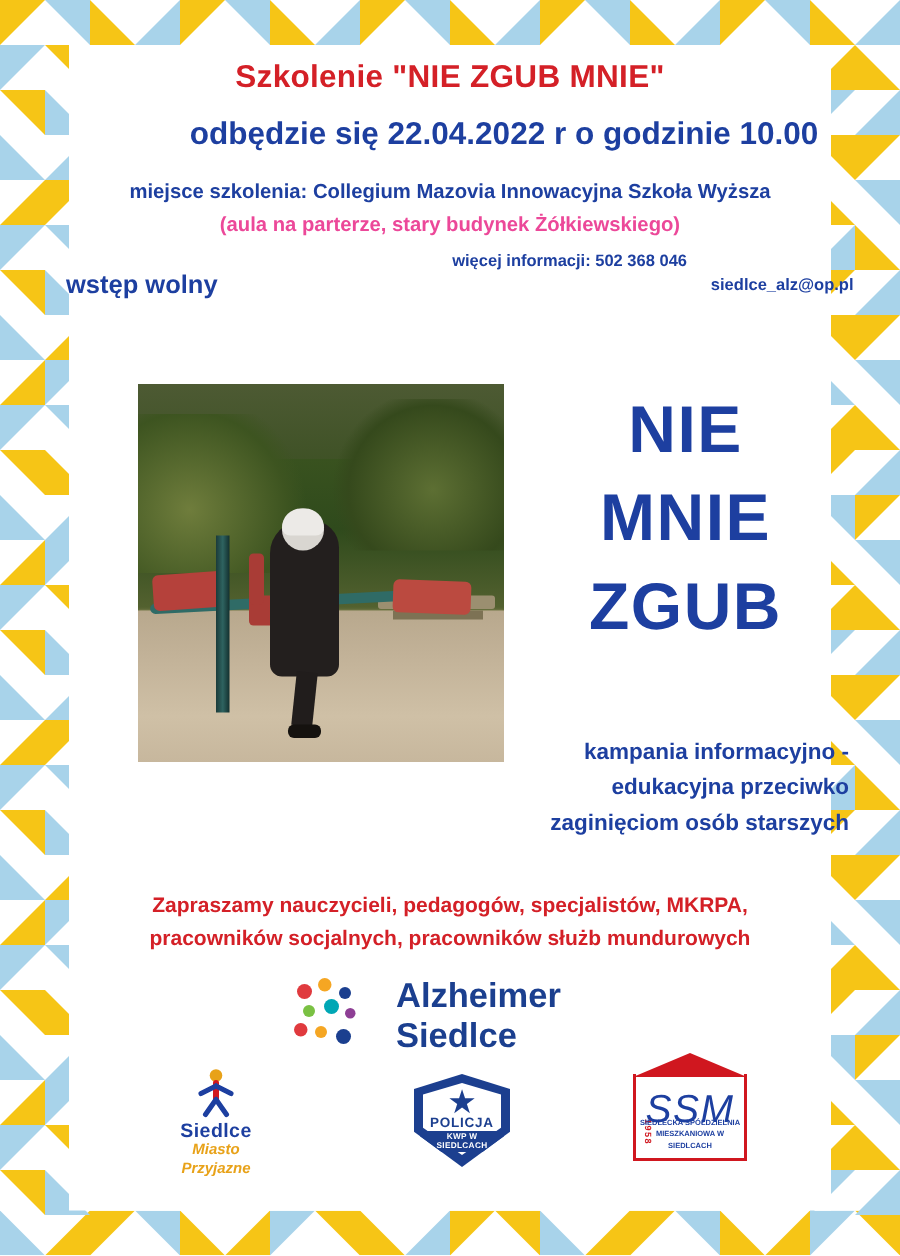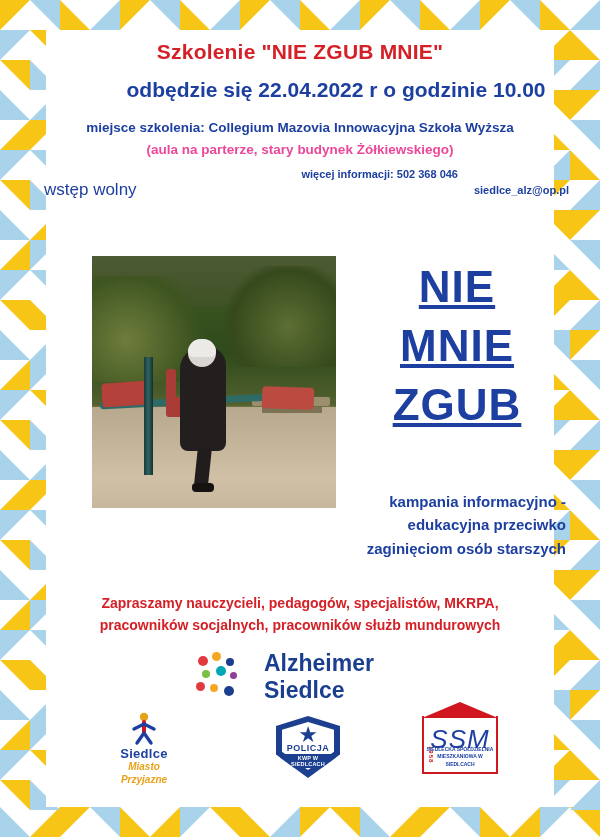--- a/index.html
+++ b/index.html
@@ -105,21 +105,21 @@
     color: #1d3fa0;
     font-size: 11px;
     font-weight: bold;
   }
   .free {
     position: absolute;
     top: 180px;
     left: 44px;
     color: #1d3fa0;
     font-size: 17px;
-    font-weight: normal;
+    font-weight: bold;
   }
 
   
   .photo {
     position: absolute;
     left: 92px;
     top: 256px;
     width: 244px;
     height: 252px;
     overflow: hidden;
@@ -224,21 +224,20 @@
     position: absolute;
     left: 352px;
     top: 258px;
     width: 210px;
     text-align: center;
     color: #1d3fa0;
     font-weight: bold;
     font-size: 44px;
     line-height: 1.34;
     letter-spacing: 1px;
-    text-decoration: underline;
   }
   .campaign {
     position: absolute;
     left: 330px;
     top: 490px;
     width: 236px;
     text-align: right;
     color: #1d3fa0;
     font-size: 15px;
     font-weight: bold;

